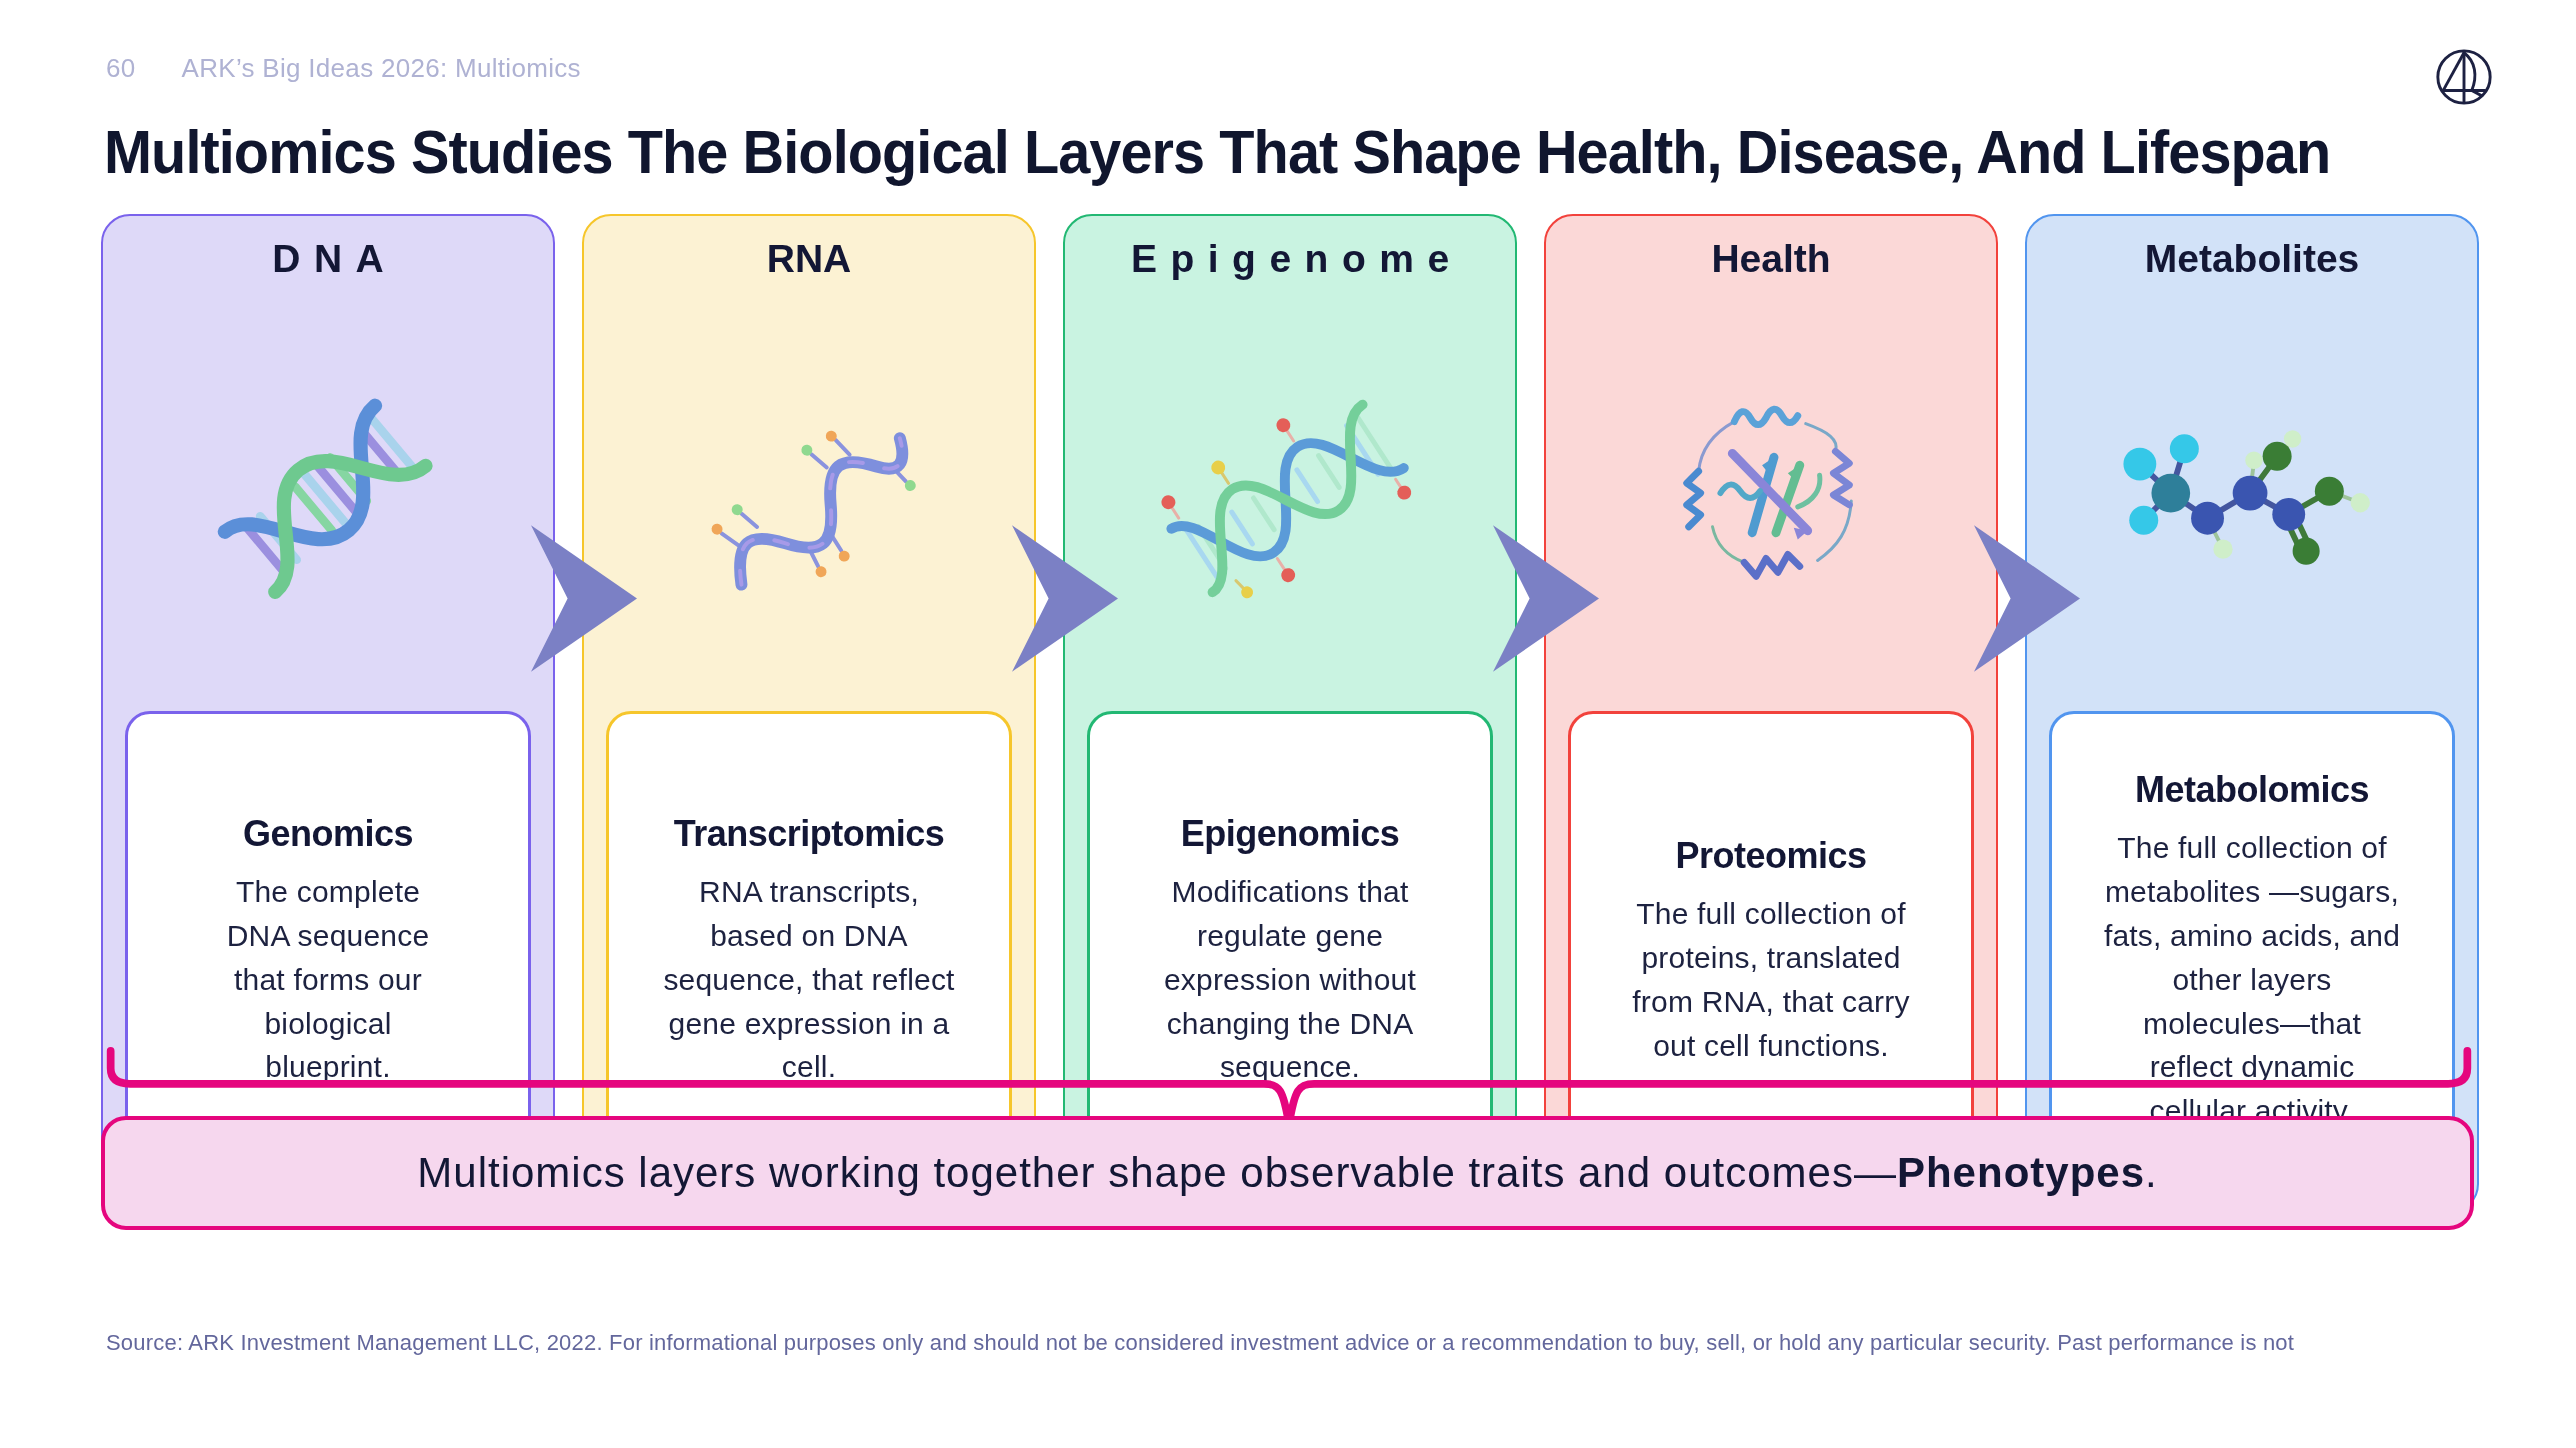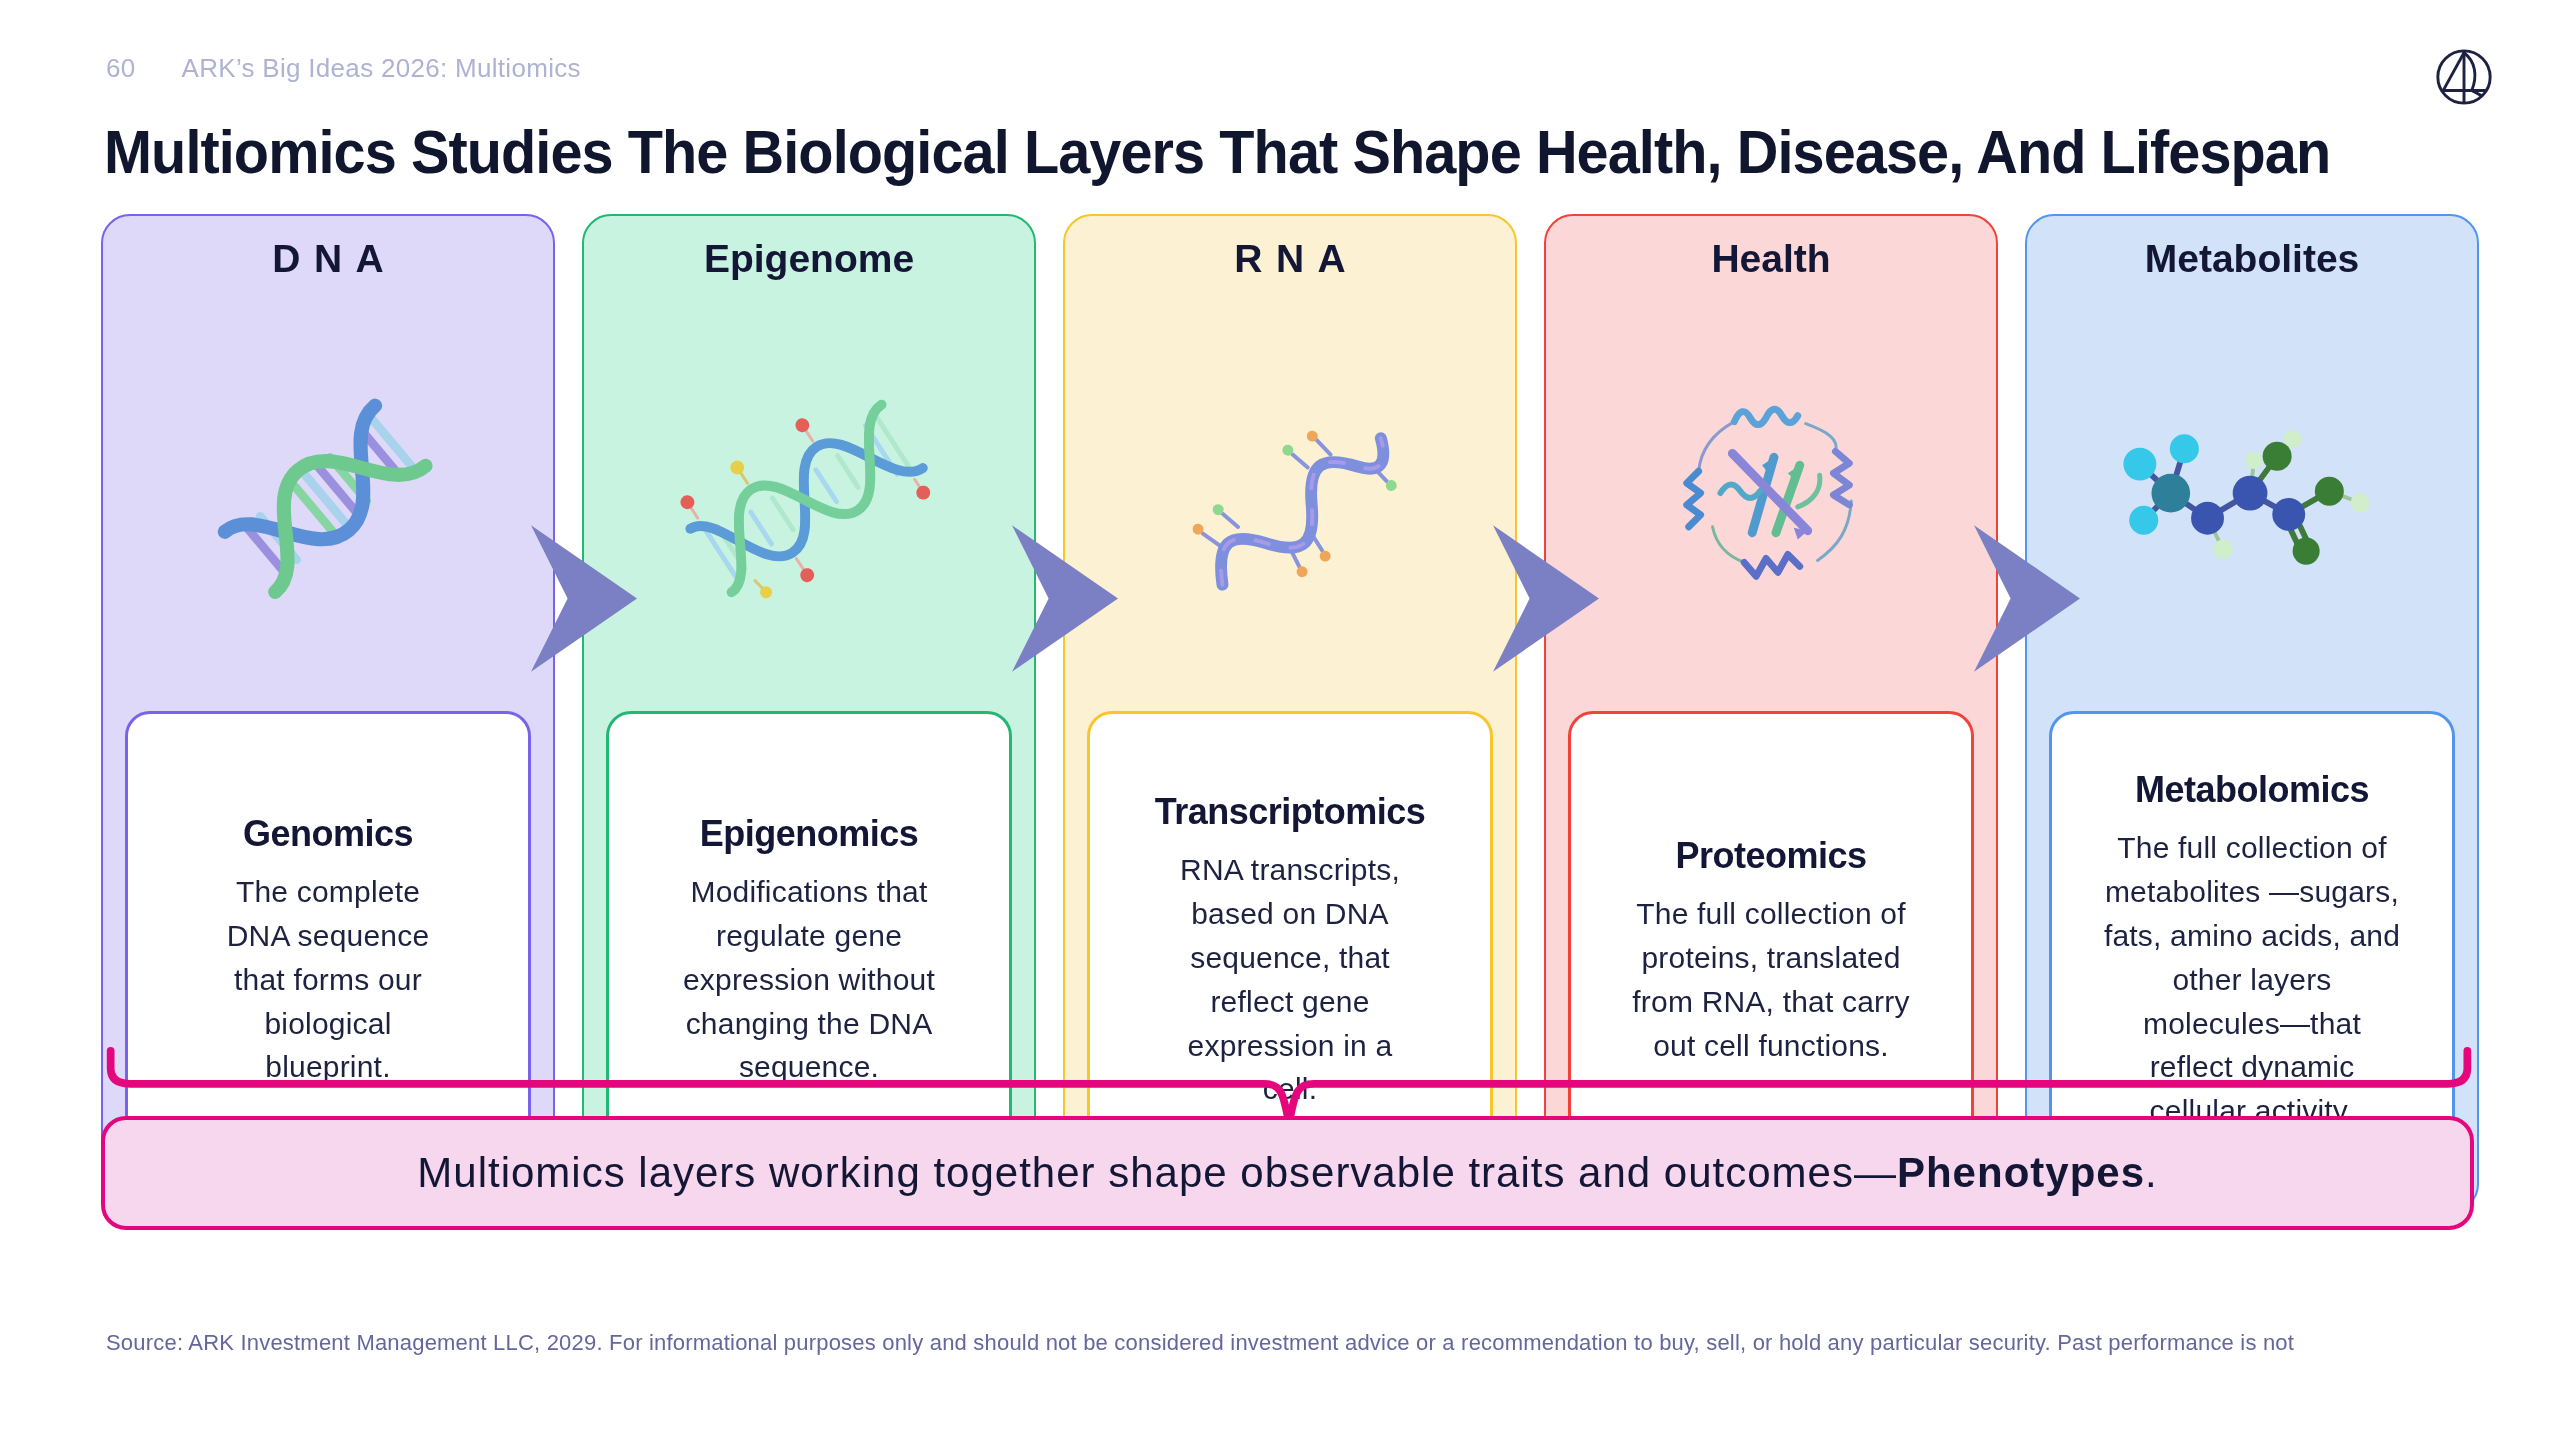--- a/index.html
+++ b/index.html
@@ -95,20 +95,50 @@
               <line x1="172" y1="74" x2="172" y2="126" stroke="#9b8fdf" stroke-width="8"></line>
               <line x1="186" y1="68" x2="186" y2="132" stroke="#a9d3ec" stroke-width="8"></line>
               <path d="M16,64 C54,64 62,136 104,136 C146,136 154,64 196,64" stroke="#5b8fd8" stroke-width="13"></path>
               <path d="M16,136 C54,136 62,64 104,64 C146,64 154,136 196,136" stroke="#6ec98f" stroke-width="13"></path>
             </g>
           </svg>
         </div>
         <div class="inner-card">
           <div class="omics-title">Genomics</div>
           <div class="omics-desc">The complete DNA sequence that forms our biological blueprint.</div>
+        </div>
+      </div>
+
+      <div class="card" style="--card-bg: #fcf2d3; --card-border: #f6c62b;">
+        <div class="layer-title">RNA</div>
+        <div class="icon-area">
+          <svg width="240" height="209" viewBox="0 0 240 210" fill="none" stroke-linecap="round">
+            <g transform="rotate(-38 120 105)">
+              <line x1="34" y1="100" x2="28" y2="80" stroke="#8a93de" stroke-width="4"></line>
+              <line x1="60" y1="97" x2="56" y2="77" stroke="#8a93de" stroke-width="4"></line>
+              <line x1="88" y1="146" x2="84" y2="166" stroke="#8a93de" stroke-width="4"></line>
+              <line x1="114" y1="148" x2="112" y2="168" stroke="#8a93de" stroke-width="4"></line>
+              <line x1="152" y1="93" x2="148" y2="73" stroke="#8a93de" stroke-width="4"></line>
+              <line x1="178" y1="97" x2="176" y2="77" stroke="#8a93de" stroke-width="4"></line>
+              <line x1="204" y1="133" x2="206" y2="153" stroke="#8a93de" stroke-width="4"></line>
+              <path d="M12,133 C34,95 50,95 72,127 C94,159 110,159 132,125 C154,91 170,91 192,123 C206,143 218,139 228,115" stroke="#7e8fdd" stroke-width="12"></path>
+              <path d="M12,133 C34,95 50,95 72,127 C94,159 110,159 132,125 C154,91 170,91 192,123 C206,143 218,139 228,115" stroke="#a79ae8" stroke-width="4" stroke-dasharray="14 22"></path>
+              <circle cx="27" cy="74" r="5.5" fill="#f0a658"></circle>
+              <circle cx="55" cy="71" r="5.5" fill="#8fd98f"></circle>
+              <circle cx="83" cy="172" r="5.5" fill="#f0a658"></circle>
+              <circle cx="111" cy="174" r="5.5" fill="#f0a658"></circle>
+              <circle cx="147" cy="67" r="5.5" fill="#8fd98f"></circle>
+              <circle cx="175" cy="71" r="5.5" fill="#f0a658"></circle>
+              <circle cx="207" cy="159" r="5.5" fill="#8fd98f"></circle>
+            </g>
+          </svg>
+        </div>
+        <div class="inner-card">
+          <div class="omics-title">Transcriptomics</div>
+          <div class="omics-desc">RNA transcripts, based on DNA sequence, that reflect gene expression in a cell.</div>
         </div>
       </div>
 
       <div class="card" style="--card-bg: #c9f3e1; --card-border: #22b873;">
         <div class="layer-title">Epigenome</div>
         <div class="icon-area">
           <svg width="259" height="209" viewBox="0 0 260 210" fill="none" stroke-linecap="round">
             <g transform="rotate(-33 130 105)">
               <line x1="24" y1="74" x2="24" y2="136" stroke="#a8d8f0" stroke-width="5"></line>
               <line x1="36" y1="80" x2="36" y2="130" stroke="#b0e8cc" stroke-width="5"></line>
@@ -134,50 +164,20 @@
               <circle cx="228" cy="164" r="7" fill="#e45f58"></circle>
             </g>
           </svg>
         </div>
         <div class="inner-card">
           <div class="omics-title">Epigenomics</div>
           <div class="omics-desc">Modifications that regulate gene expression without changing the DNA sequence.</div>
         </div>
       </div>
 
-      <div class="card" style="--card-bg: #fcf2d3; --card-border: #f6c62b;">
-        <div class="layer-title">RNA</div>
-        <div class="icon-area">
-          <svg width="240" height="209" viewBox="0 0 240 210" fill="none" stroke-linecap="round">
-            <g transform="rotate(-38 120 105)">
-              <line x1="34" y1="100" x2="28" y2="80" stroke="#8a93de" stroke-width="4"></line>
-              <line x1="60" y1="97" x2="56" y2="77" stroke="#8a93de" stroke-width="4"></line>
-              <line x1="88" y1="146" x2="84" y2="166" stroke="#8a93de" stroke-width="4"></line>
-              <line x1="114" y1="148" x2="112" y2="168" stroke="#8a93de" stroke-width="4"></line>
-              <line x1="152" y1="93" x2="148" y2="73" stroke="#8a93de" stroke-width="4"></line>
-              <line x1="178" y1="97" x2="176" y2="77" stroke="#8a93de" stroke-width="4"></line>
-              <line x1="204" y1="133" x2="206" y2="153" stroke="#8a93de" stroke-width="4"></line>
-              <path d="M12,133 C34,95 50,95 72,127 C94,159 110,159 132,125 C154,91 170,91 192,123 C206,143 218,139 228,115" stroke="#7e8fdd" stroke-width="12"></path>
-              <path d="M12,133 C34,95 50,95 72,127 C94,159 110,159 132,125 C154,91 170,91 192,123 C206,143 218,139 228,115" stroke="#a79ae8" stroke-width="4" stroke-dasharray="14 22"></path>
-              <circle cx="27" cy="74" r="5.5" fill="#f0a658"></circle>
-              <circle cx="55" cy="71" r="5.5" fill="#8fd98f"></circle>
-              <circle cx="83" cy="172" r="5.5" fill="#f0a658"></circle>
-              <circle cx="111" cy="174" r="5.5" fill="#f0a658"></circle>
-              <circle cx="147" cy="67" r="5.5" fill="#8fd98f"></circle>
-              <circle cx="175" cy="71" r="5.5" fill="#f0a658"></circle>
-              <circle cx="207" cy="159" r="5.5" fill="#8fd98f"></circle>
-            </g>
-          </svg>
-        </div>
-        <div class="inner-card">
-          <div class="omics-title">Transcriptomics</div>
-          <div class="omics-desc">RNA transcripts, based on DNA sequence, that reflect gene expression in a cell.</div>
-        </div>
-      </div>
-
       <div class="card" style="--card-bg: #fbd8d7; --card-border: #f2423c;">
         <div class="layer-title">Health</div>
         <div class="icon-area">
           <svg width="228" height="228" viewBox="0 0 230 230" fill="none" stroke-linecap="round" stroke-linejoin="round">
             <path d="M150,42 C172,50 184,58 180,70" stroke="#79a8c8" stroke-width="3"></path>
             <path d="M56,146 C60,166 72,176 88,182" stroke="#79b8a0" stroke-width="3"></path>
             <path d="M78,40 C56,52 44,70 42,90" stroke="#8a9ad0" stroke-width="3"></path>
             <path d="M196,120 C194,150 182,166 162,180" stroke="#79a8c8" stroke-width="3"></path>
             <path d="M78,40 q8,-18 16,-4 q8,14 16,0 q8,-16 16,-2 q8,14 16,0" stroke="#5aa2d8" stroke-width="7"></path>
             <path d="M180,70 l14,12 l-16,10 l16,12 l-16,10 l16,10" stroke="#7b86d6" stroke-width="7"></path>
@@ -265,17 +265,17 @@
     <path d="M10,6 L10,24 Q10,40 30,40 L1204,40 C1220,40 1224,46 1230,82 C1236,46 1240,40 1256,40 L2430,40 Q2450,40 2450,24 L2450,6" stroke="#e5067e" stroke-width="8" stroke-linecap="round" stroke-linejoin="round"></path>
   </svg>
 
   <div class="banner">
     <div class="banner-text">
       <span>Multiomics layers working together shape observable traits and outcomes—</span><b>Phenotypes</b><span>.</span>
     </div>
   </div>
 
   <div class="source">
-    <div>Source: ARK Investment Management LLC, 2029. For informational purposes only and should not be considered investment advice or a recommendation to buy, sell, or hold any particular security. Past performance is not</div>
+    <div>Source: ARK Investment Management LLC, 2022. For informational purposes only and should not be considered investment advice or a recommendation to buy, sell, or hold any particular security. Past performance is not</div>
   </div>
 
 </div>
 
 
 </body></html>

